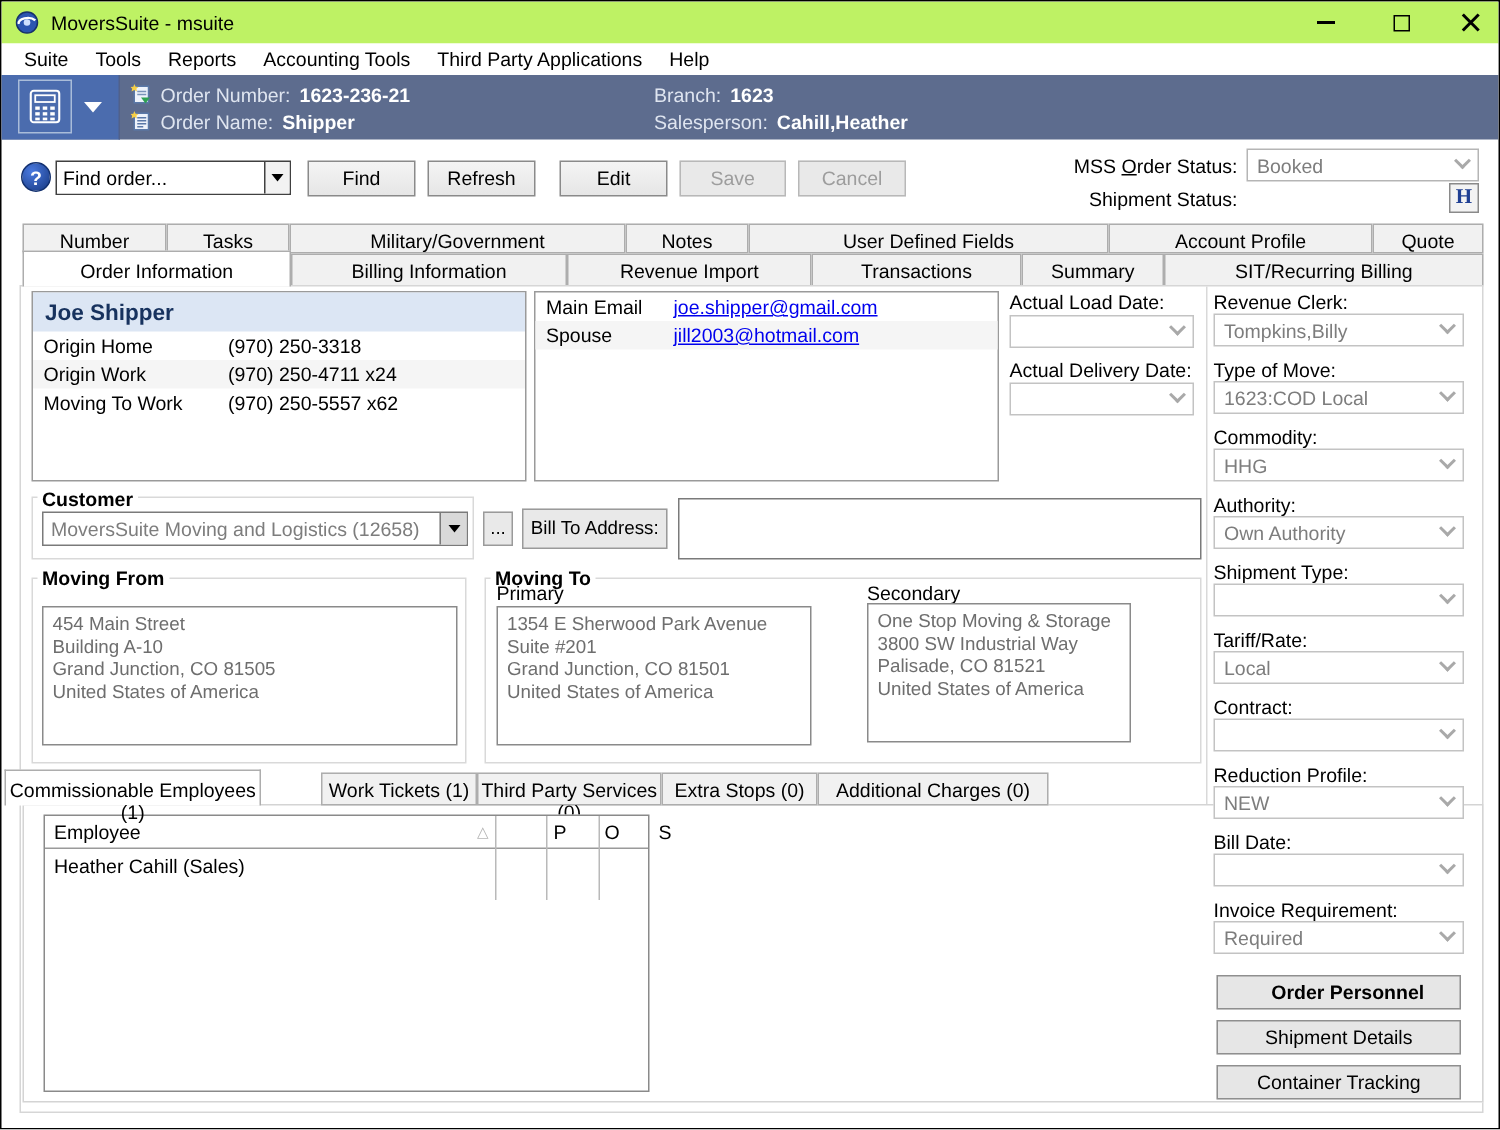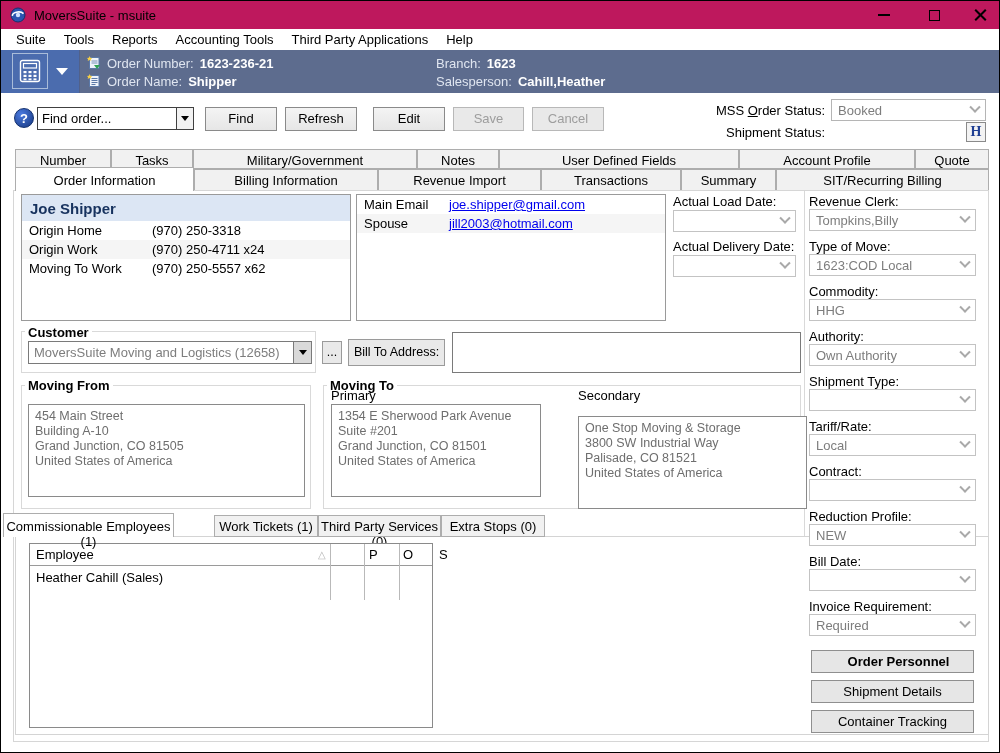--- a/index.html
+++ b/index.html
@@ -1,21 +1,21 @@
 <!DOCTYPE html>
 <html><head>
 <meta charset="utf-8">
 <style>
   * { box-sizing: border-box; margin: 0; padding: 0; }
   body { font-family: "Liberation Sans", sans-serif; background: #fff; }
   #win { position: relative; width: 1000px; height: 753px; background: #fff; border: 1px solid #000; overflow: hidden; }
   .abs { position: absolute; }
 
   
-  .titlebar { position: absolute; left: 0; top: 0; width: 100%; height: 28px; background: #be185d; }
+  .titlebar { position: absolute; left: 0; top: 0; width: 100%; height: 28px; background: #bef264; }
   .title-text { position: absolute; left: 33px; top: 7px; font-size: 13px; color: #000; }
   .winbtn { position: absolute; top: 2px; width: 34px; height: 24px; display: flex; align-items: center; justify-content: center; cursor: default; }
   .ico-min { width: 12px; height: 0; border-top: 2px solid #000; }
   .ico-max { width: 11px; height: 11px; border: 1.5px solid #000; }
   .ico-close { position: relative; width: 14px; height: 14px; }
   .ico-close::before, .ico-close::after { content: ""; position: absolute; left: 0; top: 6px; width: 15px; height: 0; border-top: 2px solid #000; }
   .ico-close::before { transform: rotate(45deg); }
   .ico-close::after { transform: rotate(-45deg); }
 
   
@@ -305,37 +305,40 @@
 United States of America</div>
 
   <div class="group" style="left:322px;top:384px;width:478px;height:124px"></div>
   <div class="group-lbl" style="left:326px;top:377px">Moving To</div>
   <div class="sublbl" style="left:330px;top:387px">Primary</div>
   <div class="addrbox" style="left:330px;top:403px;width:210px;height:93px">1354 E Sherwood Park Avenue
 Suite #201
 Grand Junction, CO 81501
 United States of America</div>
   <div class="sublbl" style="left:577px;top:387px">Secondary</div>
-  <div class="addrbox" style="left:577px;top:415px;width:229px;height:93px">One Stop Moving &amp; Storage
+  <div class="addrbox" style="left:577px;top:401px;width:176px;height:93px">One Stop Moving &amp; Storage
 3800 SW Industrial Way
 Palisade, CO 81521
 United States of America</div>
 
   <div class="btp"></div>
   <div class="tab sel" style="left:2px;top:512px;width:171px;height:24px">
       <span class="tlbl" style="margin-top:5px">Commissionable Employees (1)</span>
     </div>
   <div class="tab" style="left:213px;top:514px;width:104px;height:22px">
       <span class="tlbl">Work Tickets (1)</span>
     </div>
   <div class="tab" style="left:317px;top:514px;width:123px;height:22px">
       <span class="tlbl">Third Party Services (0)</span>
     </div>
   <div class="tab" style="left:440px;top:514px;width:104px;height:22px">
       <span class="tlbl">Extra Stops (0)</span>
+    </div>
+  <div class="tab" style="left:544px;top:514px;width:154px;height:22px">
+      <span class="tlbl">Additional Charges (0)</span>
     </div>
 
   <div class="etable">
     <div class="et-hd">
       <span class="et-cell" style="left:6px;top:3px">Employee</span>
       <span class="sort-tri" style="left:288px;top:5px">△</span>
       <span class="et-cell" style="left:339px;top:3px">P</span>
       <span class="et-cell" style="left:373px;top:3px">O</span>
       <span class="et-cell" style="left:409px;top:3px">S</span>
     </div>

